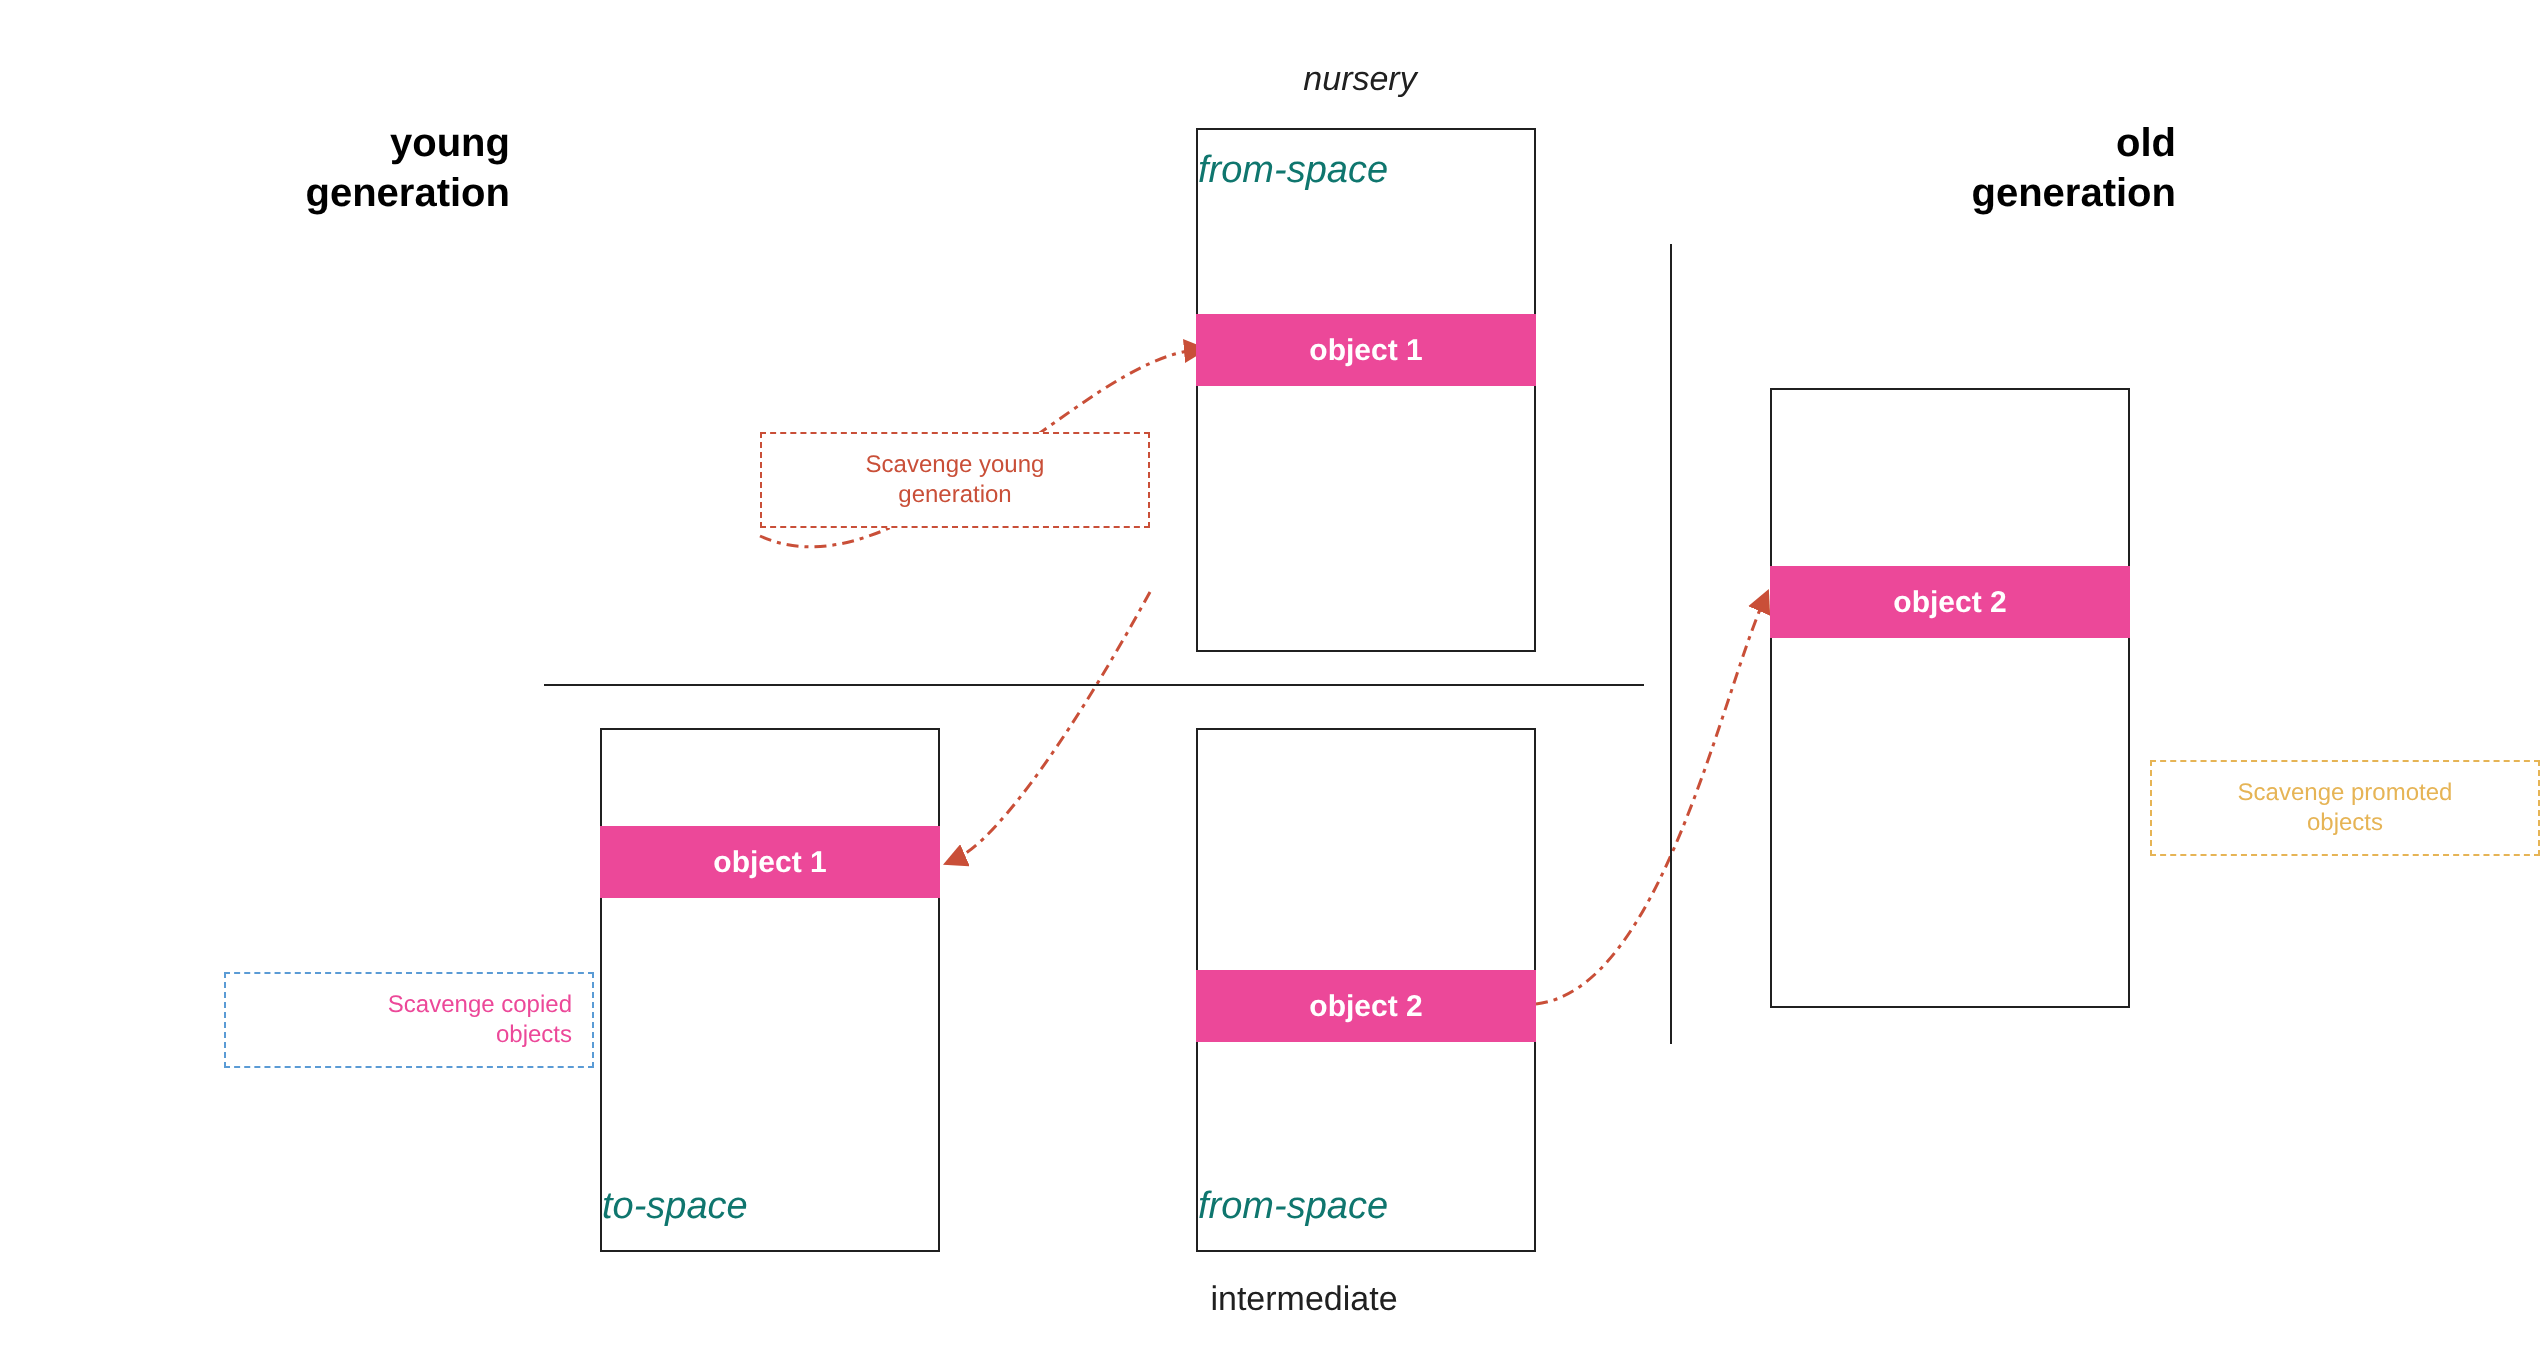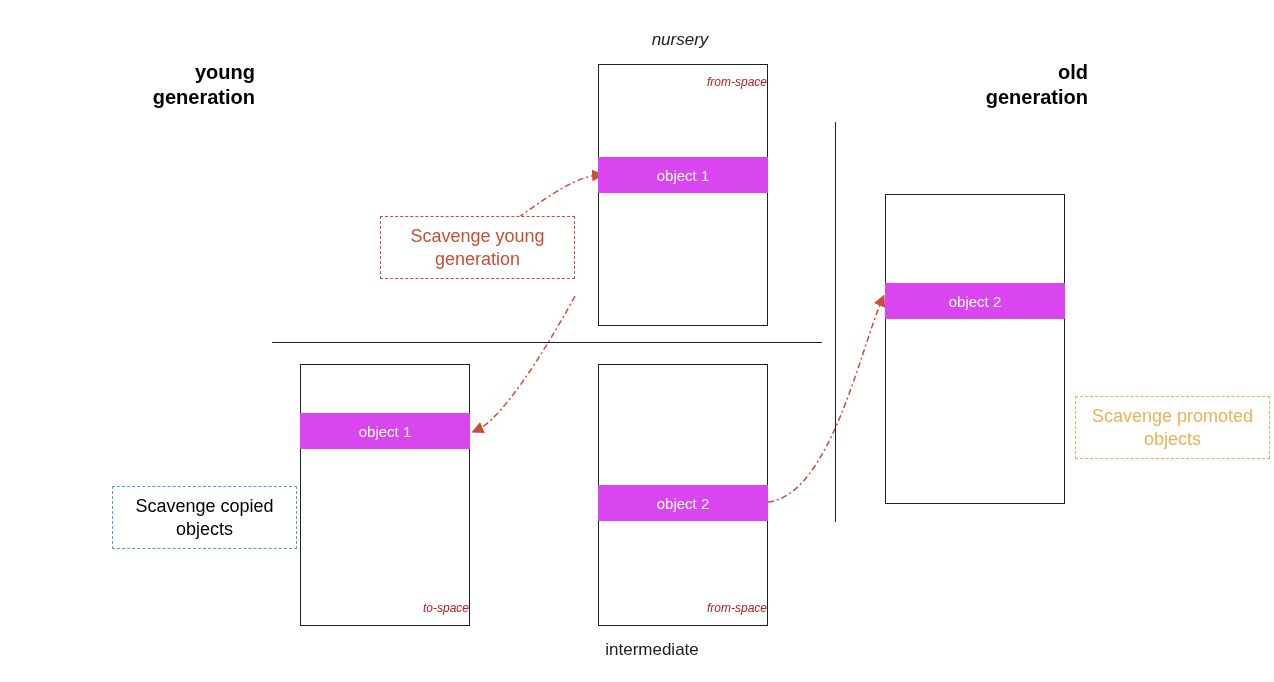--- a/index.html
+++ b/index.html
@@ -15,35 +15,36 @@
   }
   .abs { position: absolute; }
 
   
   .mem-box {
     border: 1.5px solid #202020;
     background: #ffffff;
     box-sizing: border-box;
   }
   .obj-bar {
-    background: #d946ef;
+    background: #ec4899;
     color: #ffffff;
     font-size: 15px;
     display: flex;
     align-items: center;
     justify-content: center;
     position: absolute;
     box-sizing: border-box;
+    font-weight: bold;
   }
   .space-label {
     font-style: italic;
-    font-size: 12px;
-    color: #b91c1c;
+    font-size: 19px;
+    color: #0f766e;
     position: absolute;
-    text-align: right;
+    text-align: left;
   }
   .outside-label {
     font-size: 17px;
     color: #202020;
     position: absolute;
     text-align: center;
   }
   .heading {
     font-weight: 700;
     font-size: 20px;
@@ -53,28 +54,28 @@
     line-height: 1.25;
   }
 
   
   .callout {
     position: absolute;
     border-width: 1.5px;
     border-style: dashed;
     box-sizing: border-box;
     padding: 8px 10px;
-    font-size: 18px;
+    font-size: 12px;
     font-weight: 500;
     text-align: center;
     line-height: 1.25;
     background: #ffffff;
   }
   .callout.red   { border-color: #c94f38; color: #c94f38; }
-  .callout.blue  { border-color: #5a9bd5; color: #000000; }
+  .callout.blue  { border-color: #5a9bd5; color: #ec4899; text-align: right; }
   .callout.gold  { border-color: #e6b455; color: #e6b455; }
 
   
   .hline { position: absolute; height: 0; border-top: 1px solid #202020; }
   .vline { position: absolute; width: 0; border-left: 1px solid #202020; }
 </style>
 </head>
 <body>
 
 <svg class="abs" style="left:0; top:0;" width="1274" height="682">
@@ -130,14 +131,14 @@
 </div>
 
 <div class="abs mem-box" style="left:885px; top:194px; width:180px; height:310px;">
   <div class="obj-bar" style="left:-1px; right:-1px; top:88px; height:36px;">object 2</div>
 </div>
 
 <div class="callout red" style="left:380px; top:216px; width:195px; white-space:pre-line;">Scavenge young
 generation</div>
 <div class="callout blue" style="left:112px; top:486px; width:185px; white-space:pre-line;">Scavenge copied
 objects</div>
-<div class="callout gold" style="left:1075px; top:396px; width:195px; white-space:pre-line;">Scavenge promoted
+<div class="callout gold" style="left:1075px; top:380px; width:195px; white-space:pre-line;">Scavenge promoted
 objects</div>
 
 </body></html>

